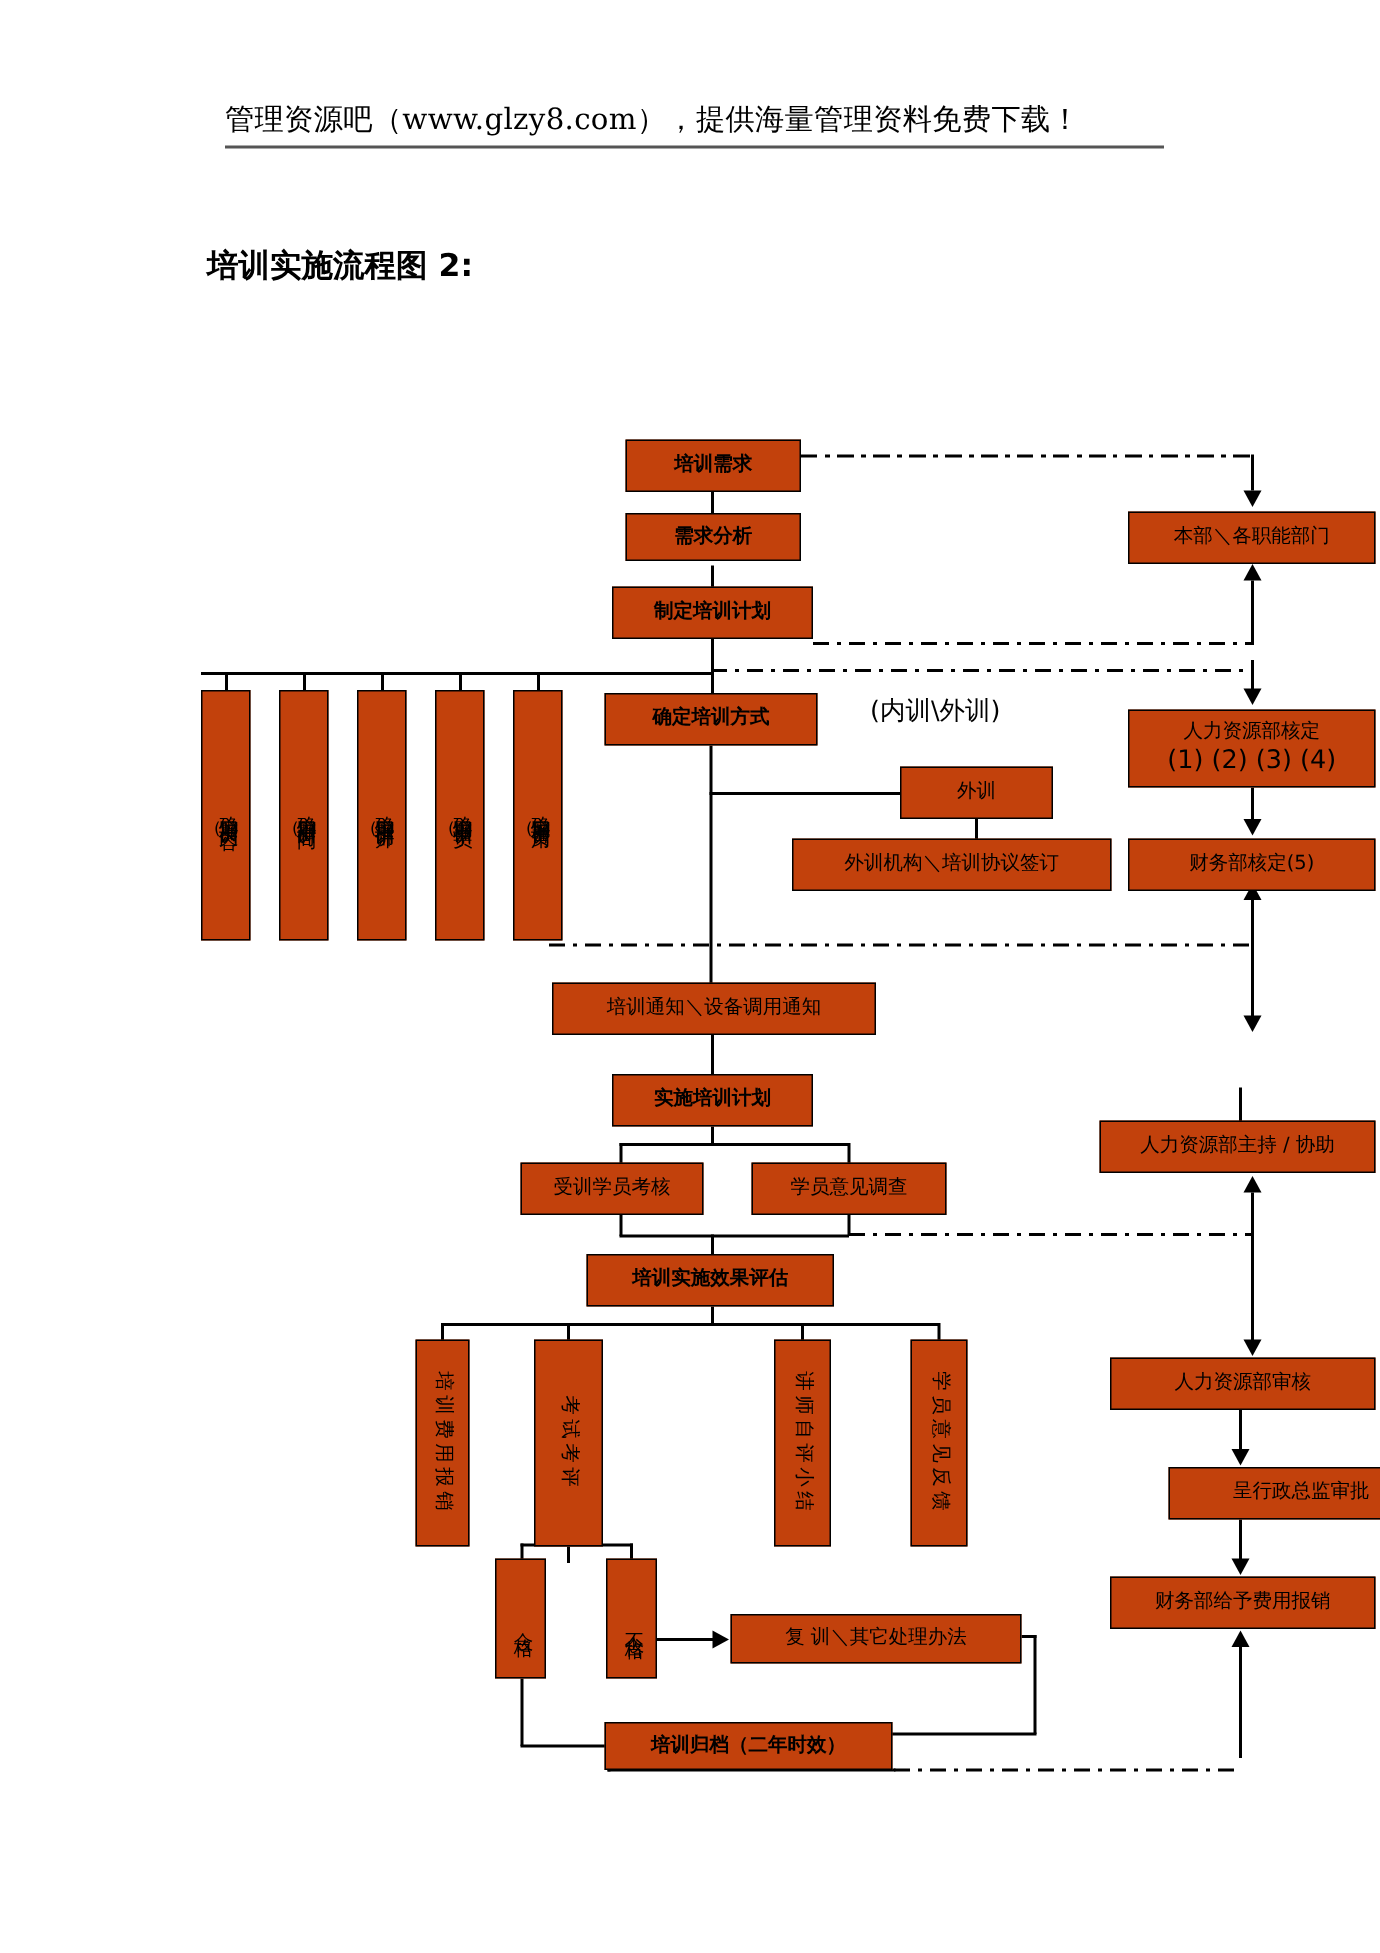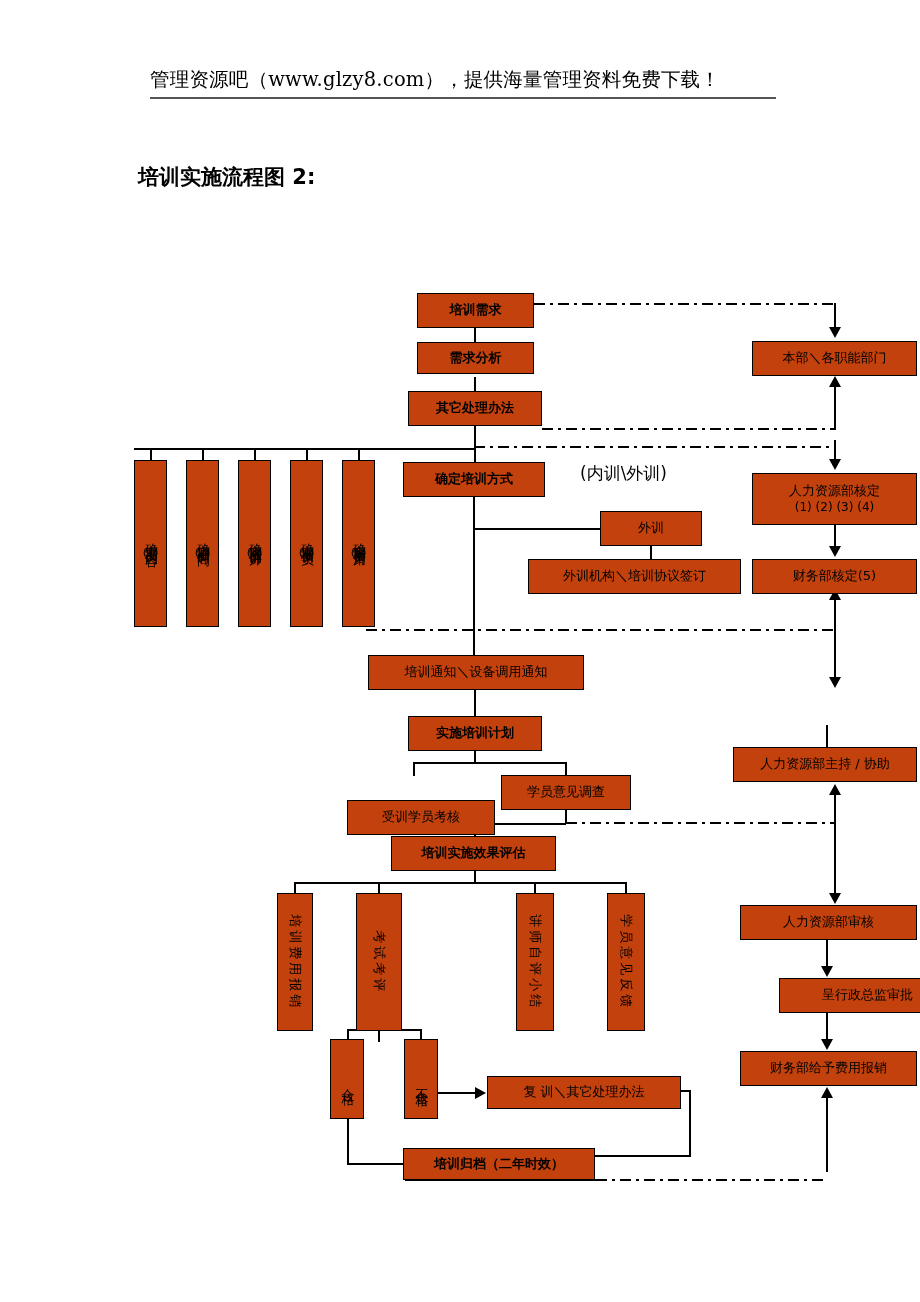--- a/index.html
+++ b/index.html
@@ -65,21 +65,21 @@
     line-height: 1.25;
     z-index: 3;
   }
   .node.bold { font-weight: bold; }
   .node.serifish {
     font-family: "DejaVu Sans", "Liberation Sans", sans-serif;
     font-weight: normal;
   }
   .node .sub {
     display: block;
-    font-size: 12px;
+    font-size: 17px;
     margin-top: 2px;
   }
   
   .node.vert {
     writing-mode: vertical-rl;
     text-orientation: upright;
     letter-spacing: 2.5px;
     padding-top: 6px;
     justify-content: flex-start;
   }
@@ -158,35 +158,35 @@
 <div id="page">
 
   <div class="hdr-text">管理资源吧（www.glzy8.com），提供海量管理资料免费下载！</div>
   <div class="hdr-rule"></div>
   <div class="doc-title">培训实施流程图 2:</div>
 
   <div class="node bold" style="left:417px; top:293px; width:117px; height:35px;">培训需求</div>
 
   <div class="node bold" style="left:417px; top:342px; width:117px; height:32px;">需求分析</div>
 
-  <div class="node bold" style="left:408px; top:391px; width:134px; height:35px;">其它处理办法</div>
+  <div class="node bold" style="left:408px; top:391px; width:134px; height:35px;">制定培训计划</div>
 
   <div class="node bold" style="left:403px; top:462px; width:142px; height:35px;">确定培训方式</div>
 
   <div class="label-plain" style="left:580px; top:462px;">(内训\外训)</div>
 
   <div class="node serifish" style="left:600px; top:511px; width:102px; height:35px;">外训</div>
 
   <div class="node serifish" style="left:368px; top:655px; width:216px; height:35px;">培训通知＼设备调用通知</div>
 
   <div class="node serifish" style="left:528px; top:559px; width:213px; height:35px;">外训机构＼培训协议签订</div>
 
   <div class="node bold" style="left:408px; top:716px; width:134px; height:35px;">实施培训计划</div>
 
-  <div class="node serifish" style="left:347px; top:800px; width:148px; height:35px;">受训学员考核</div>
+  <div class="node serifish" style="left:347px; top:775px; width:122px; height:35px;">受训学员考核</div>
 
   <div class="node serifish" style="left:501px; top:775px; width:130px; height:35px;">学员意见调查</div>
 
   <div class="node bold" style="left:391px; top:836px; width:165px; height:35px;">培训实施效果评估</div>
 
   <div class="node serifish" style="left:487px; top:1076px; width:194px; height:33px;">复 训＼其它处理办法</div>
 
   <div class="node bold" style="left:403px; top:1148px; width:192px; height:32px;">培训归档（二年时效）</div>
 
   <div class="node vert upright-col" style="left:134px; top:460px; width:33px; height:167px;">

